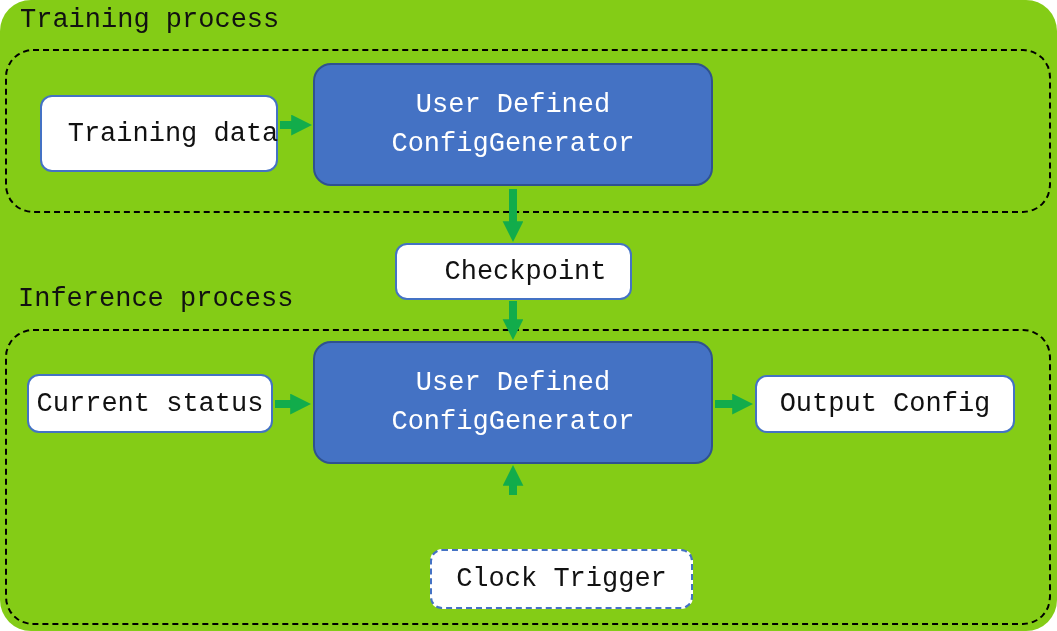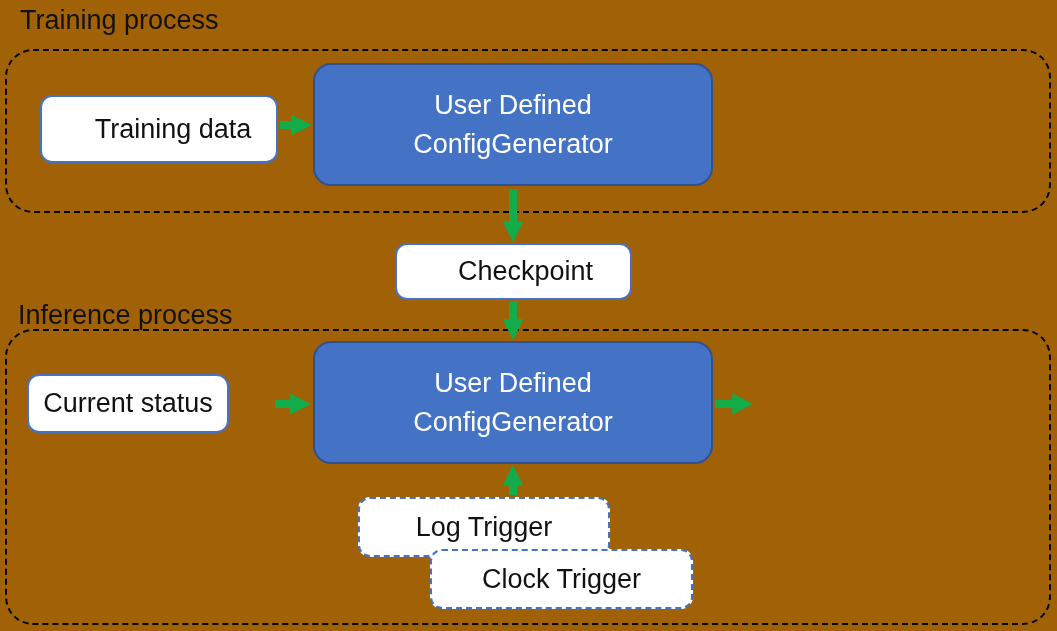--- a/index.html
+++ b/index.html
@@ -9,23 +9,24 @@
     --arrow: #12AC4B;
     --container-border: #000000;
     --text-dark: #111111;
     --text-light: #FFFFFF;
   }
   html, body { margin: 0; padding: 0; background: #ffffff; }
   #canvas {
     position: relative;
     width: 1057px;
     height: 631px;
-    background: #a16207;
-    font-family: Liberation Sans, sans-serif;
+    background: #84cc16;
+    font-family: Liberation Mono, monospace;
     overflow: hidden;
+    border-radius: 31px;
   }
   .section-label {
     position: absolute;
     font-size: 27px;
     color: var(--text-dark);
     white-space: nowrap;
   }
   .container-dashed {
     position: absolute;
     border: 2.5px dashed var(--container-border);
@@ -86,52 +87,52 @@
   }
   #arrow-layer marker path { fill: var(--arrow); }
 </style>
 </head>
 <body>
 
 <div id="canvas">
 
   <div class="section-label" style="left:20px; top:5px;">Training process</div>
 
-  <div class="section-label" style="left:18px; top:284px;margin-top:16px;">Inference process</div>
+  <div class="section-label" style="left:18px; top:284px;">Inference process</div>
 
   <div class="container-dashed" style="left:5px; top:49px; width:1042px; height:160px;"></div>
 
   <div class="container-dashed" style="left:5px; top:329px; width:1042px; height:292px;"></div>
 
-  <div class="white-box" style="left:40px; top:95px; width:238px; height:68px;padding-left:28px;">
+  <div class="white-box" style="left:40px; top:95px; width:238px; height:77px;padding-left:28px;">
     <span>Training data</span>
   </div>
 
   <div class="blue-box" style="left:313px; top:63px; width:400px; height:123px;">
     <span>User Defined</span>
     <span>ConfigGenerator</span>
   </div>
 
   <div class="white-box" style="left:395px; top:243px; width:237px; height:57px;padding-left:24px;">
     <span>Checkpoint</span>
   </div>
 
-  <div class="white-box" style="left:27px; top:374px; width:202px; height:59px;">
+  <div class="white-box" style="left:27px; top:374px; width:246px; height:59px;">
     <span>Current status</span>
   </div>
 
   <div class="blue-box" style="left:313px; top:341px; width:400px; height:123px;">
     <span>User Defined</span>
     <span>ConfigGenerator</span>
   </div>
 
+  <div class="white-box" style="left:755px; top:375px; width:260px; height:58px;">
+    <span>Output Config</span>
+  </div>
 
-  <div class="trigger-box" style="left:358px; top:497px; width:252px; height:60px;">
-    <span>Log Trigger</span>
-  </div>
 
   <div class="trigger-box" style="left:430px; top:549px; width:263px; height:60px;text-align:center;">
     <span>Clock Trigger</span>
   </div>
 
   <svg id="arrow-layer" viewBox="0 0 1057 631" xmlns="http://www.w3.org/2000/svg">
     <defs>
       <marker id="ah" markerWidth="2.8" markerHeight="2.7" refX="0.1" refY="1.3" orient="auto">
         <path d="M0,0 L2.6,1.3 L0,2.6 Z"></path>
       </marker>

